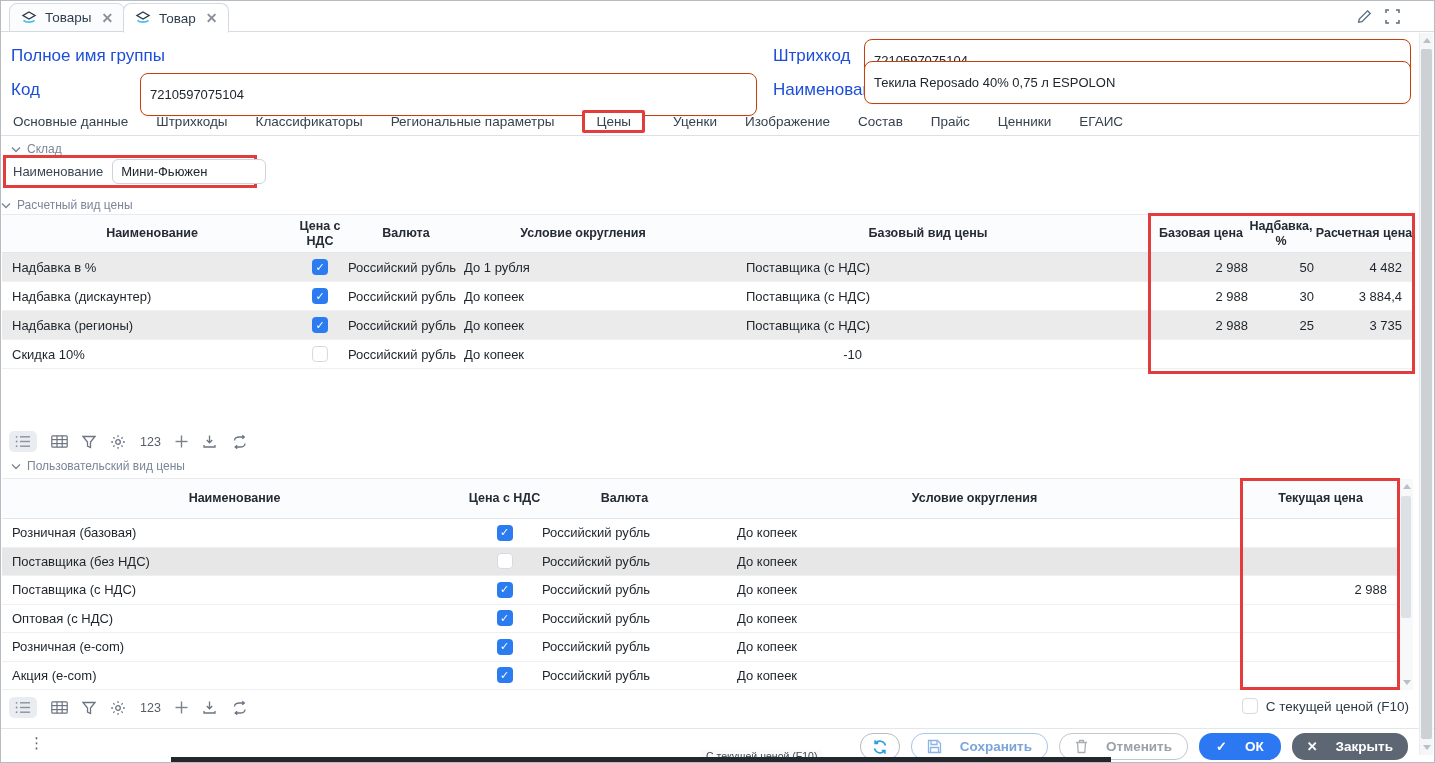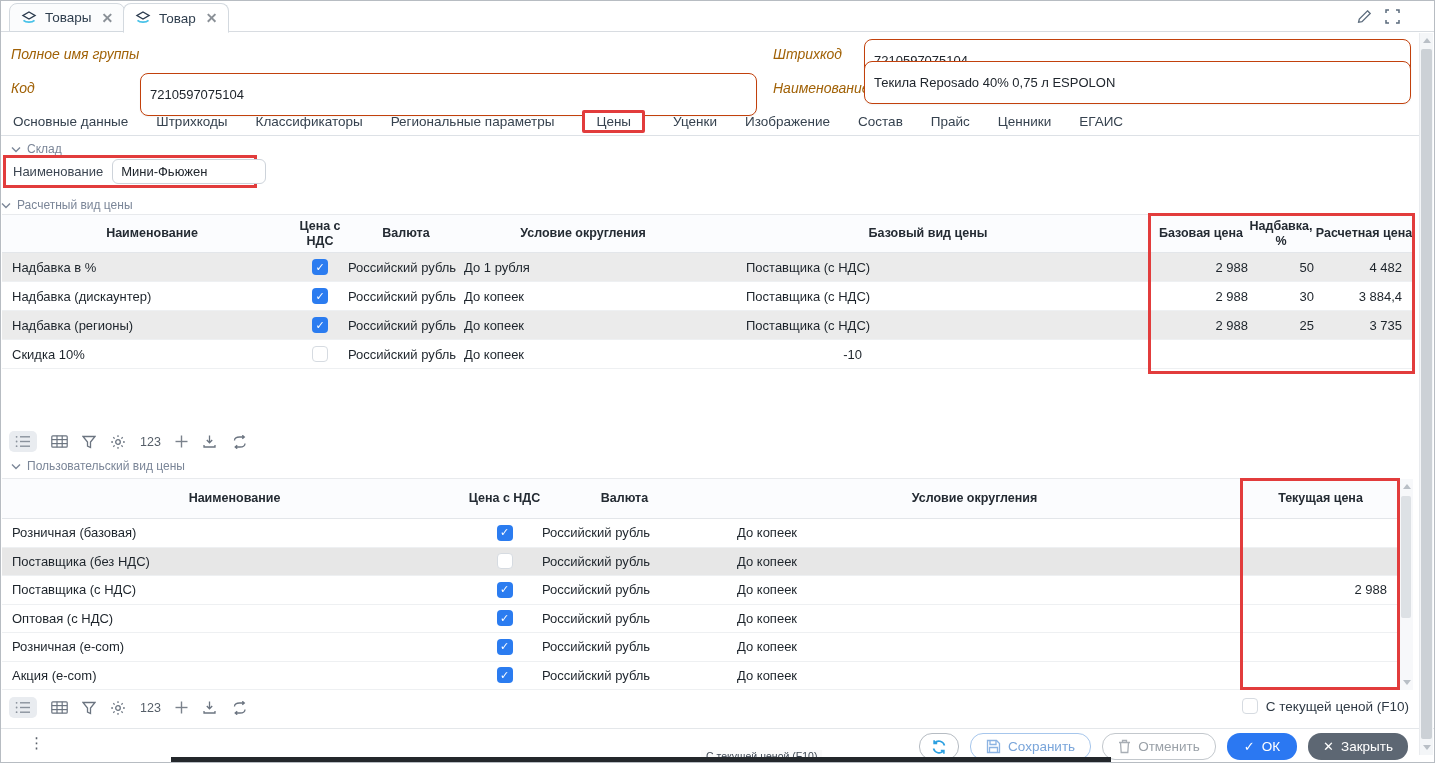--- a/index.html
+++ b/index.html
@@ -7,21 +7,21 @@
        box-sizing:border-box;overflow:hidden;font-family:"Liberation Sans",sans-serif;color:#1d242b;}
   
   .titlebar{position:absolute;left:0;top:0;width:100%;height:31px;background:#fff;border-bottom:1px solid #d8dce1;box-sizing:border-box;}
   .wtab{position:absolute;top:2px;height:29px;display:flex;align-items:center;gap:8px;padding:0 11px;
         border:1px solid #d3d9df;border-radius:8px 8px 0 0;font-size:13.5px;color:#2f3e4e;box-sizing:border-box;}
   .wtab .x{color:#8a9097;font-size:14px;font-weight:bold;margin-left:2px;}
   .wtab1{left:8px;background:#fbfcfd;}
   .wtab2{left:122px;background:#fff;border-bottom:1px solid #fff;z-index:3;height:30px;}
   .topicons{position:absolute;right:34px;top:8px;display:flex;gap:13px;align-items:center;z-index:2;}
   
-  .flabel{position:absolute;font-size:14px;color:#a16207;white-space:nowrap;font-style:italic;}
+  .flabel{position:absolute;font-size:17px;color:#1d4ed8;white-space:nowrap;}
   .fvalue{position:absolute;font-size:13px;color:#20262d;white-space:nowrap;}
   .inp{position:absolute;height:25px;border:1px solid #c2410c;border-radius:8px;padding:8px 9px;font-size:13px;
        color:#20262d;background:#fff;box-shadow:0 1px 2px rgba(20,30,40,.05);font-family:"Liberation Sans",sans-serif;}
   
   .mtabs{position:absolute;left:12px;top:106px;height:28px;display:flex;gap:28px;align-items:center;
          font-size:13.5px;color:#36424f;white-space:nowrap;}
   .mtab{cursor:default;}
   .mtab.active{border:3px solid #e23c3c;padding:1px 11px;border-radius:2px;background:#fff;}
   .mtabline{position:absolute;left:0;top:134px;right:15px;height:1px;background:#dde1e6;}
   
@@ -66,22 +66,22 @@
   
   .gridbar{position:absolute;left:8px;display:flex;align-items:center;gap:14px;height:27px;color:#6b7480;}
   .gicon{display:flex;align-items:center;justify-content:center;}
   .gicon.first{background:#e9ecf0;border-radius:5px;padding:4px 6px;}
   .gnum{font-size:12.5px;color:#555e68;}
   
   .sep{position:absolute;left:0;right:0;top:727px;height:1px;background:#e4e7ea;}
   .kebab{position:absolute;left:28px;top:733px;font-size:15px;color:#5a616a;}
   .fcheck{position:absolute;right:25px;top:697px;display:flex;align-items:center;gap:8px;font-size:13.5px;color:#2e3944;}
   .btns{position:absolute;right:26px;top:732px;display:flex;gap:11px;align-items:center;}
-  .btn{height:27px;border-radius:13px;display:flex;align-items:center;gap:7px;font-size:13.5px;padding:0 15px;
-       box-sizing:border-box;background:#fff;border:1px solid #c3c8cd;cursor:default;white-space:nowrap;}
+  .btn{height:27px;border-radius:13px;display:flex;align-items:center;gap:18px;font-size:13.5px;padding:0 15px;
+       box-sizing:border-box;background:#fff;border:1px solid #c3c8cd;cursor:default;white-space:nowrap;font-weight:bold;}
   .btn-refresh{width:40px;justify-content:center;padding:0;border:1px solid #b6bcc3;}
   .btn-save{border:1px solid #a6c6ec;color:#79a5da;}
   .btn-cancel{color:#9aa1a8;}
   .btn-ok{background:#2b78f2;border:none;color:#fff;padding:0 17px;}
   .btn-close{background:#5d6773;border:none;color:#fff;}
   .btn .glyph{font-size:13px;}
   
   .vscroll{position:absolute;right:1px;top:32px;bottom:7px;width:14px;background:#f4f6f8;border-left:1px solid #e9ebee;box-sizing:border-box;}
   .vthumb{position:absolute;left:1px;top:16px;bottom:16px;width:11px;background:#ccd1d6;border-radius:2px;}
   .arr{position:absolute;left:3px;width:0;height:0;border-left:4px solid transparent;border-right:4px solid transparent;}

